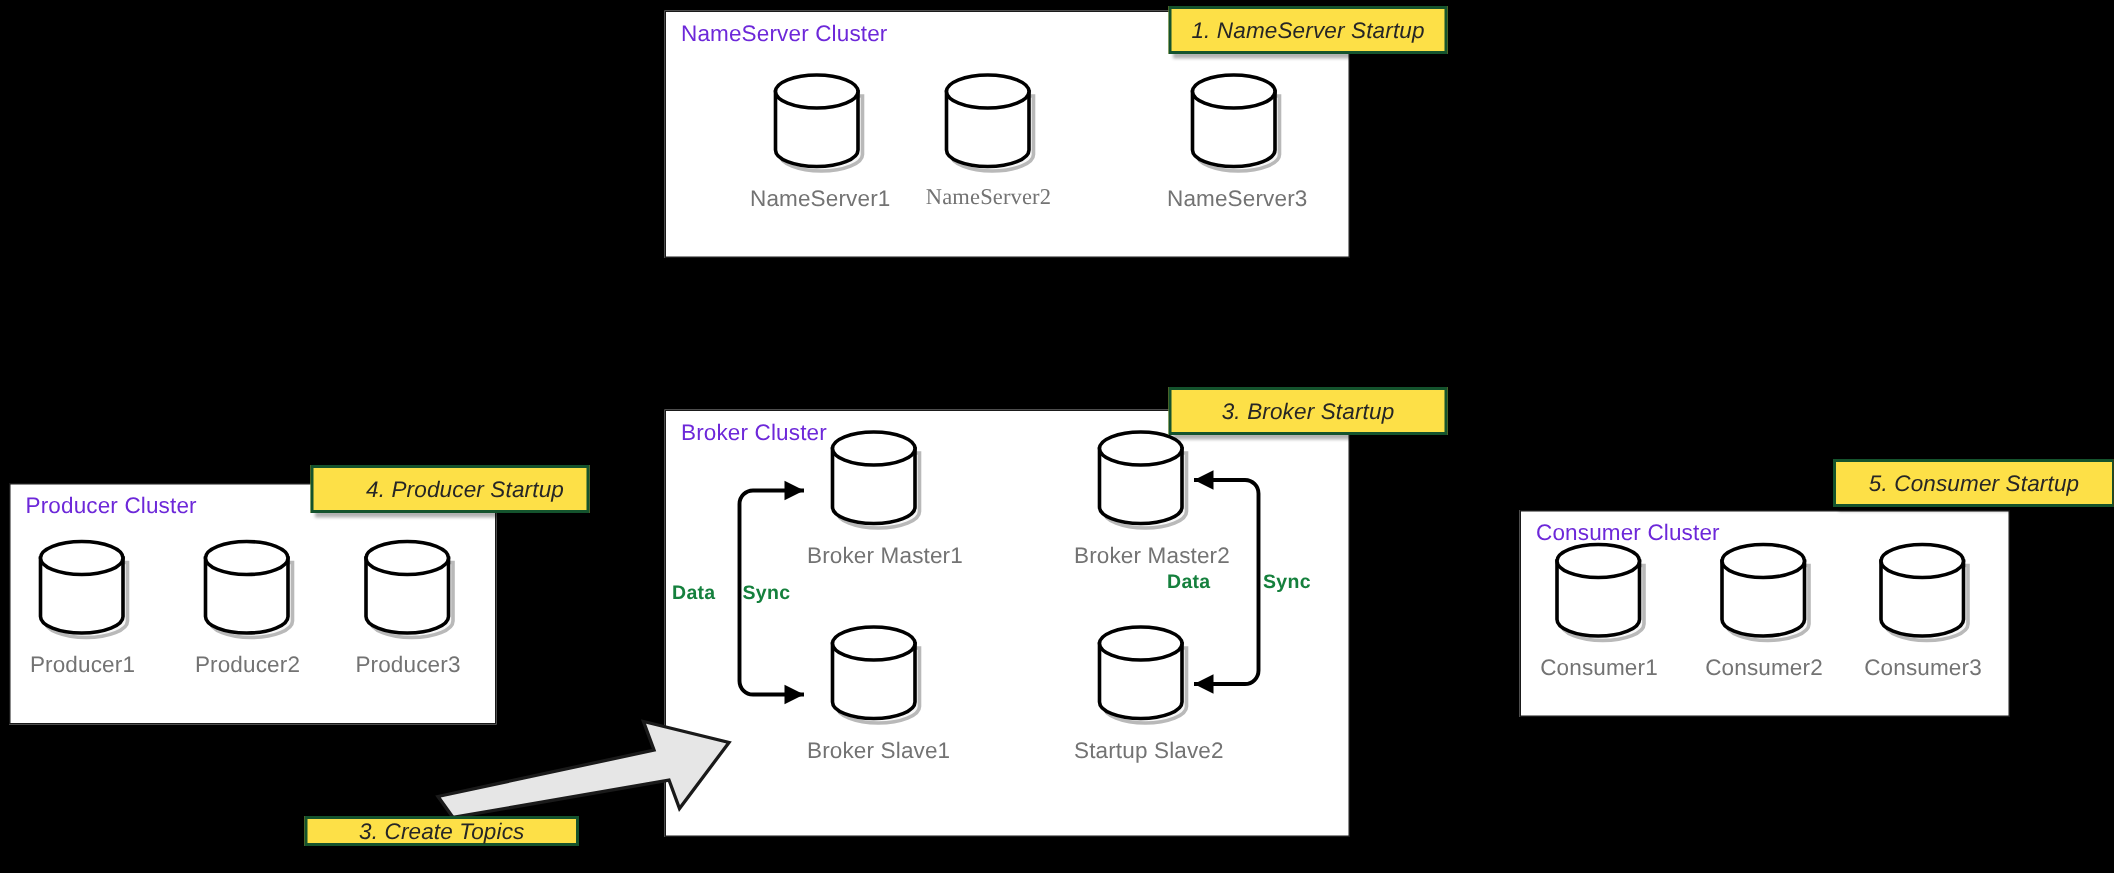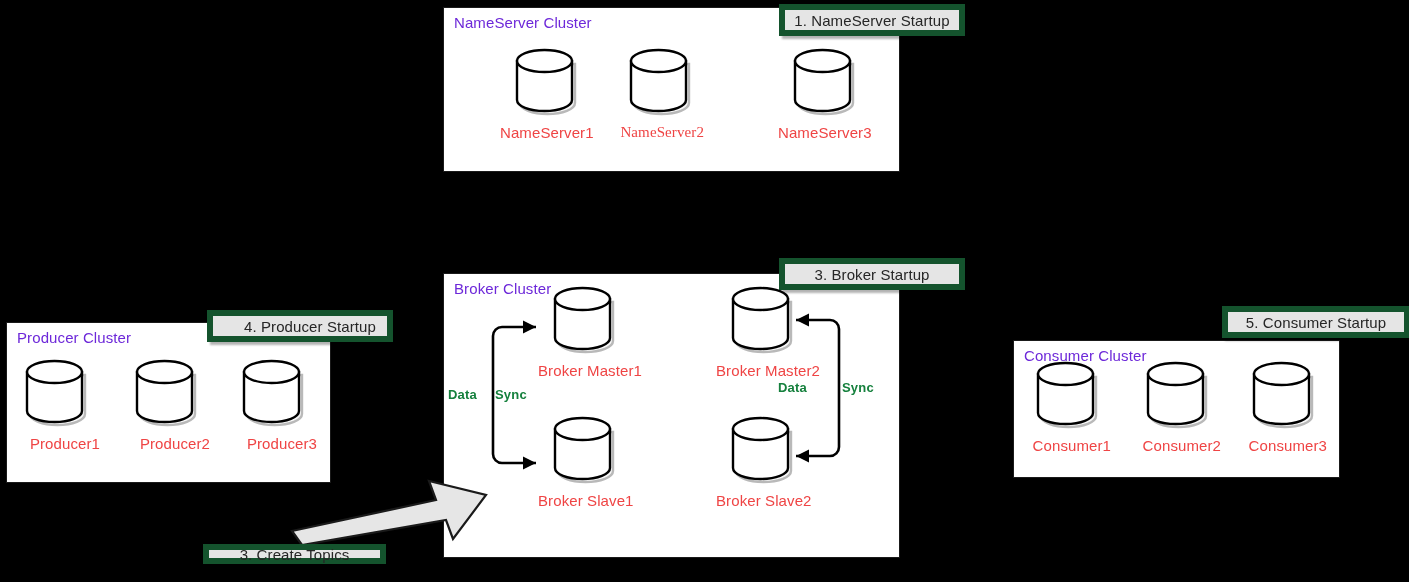--- a/index.html
+++ b/index.html
@@ -30,53 +30,54 @@
     top: 6px;
     font-size: 15px;
     color: #6d28d9;
     white-space: nowrap;
     letter-spacing: 0.1px;
   }
 
   
   .callout {
     position: absolute;
-    background: #e5e5e5;
-    border: 6px solid #14532d;
+    background: #fde047;
+    border: 2px solid #14532d;
     box-sizing: border-box;
     font-size: 15px;
     color: #262626;
     display: flex;
     align-items: center;
     justify-content: center;
     box-shadow: 3px 3px 2px rgba(0,0,0,0.30);
     white-space: nowrap;
     letter-spacing: 0.1px;
+    font-style: italic;
   }
 
   
   .node {
     position: absolute;
     width: 90px;
   }
   .node .cyl {
     position: relative;
     width: 64px;
     height: 72px;
     margin: 0 auto;
   }
   .node .cyl svg {
     display: block;
     overflow: visible;
   }
   .node-label {
     margin-top: 5px;
-    text-align: right;
+    text-align: center;
     font-size: 15px;
-    color: #ef4444;
+    color: #737373;
     white-space: nowrap;
     letter-spacing: 0.1px;
   }
 
   
   .sync-group { position: absolute; }
   .sync-group svg { display: block; overflow: visible; }
   .sync-label {
     position: absolute;
     font-size: 13px;
@@ -183,21 +184,21 @@
       <div class="node" style="left: 716px; top: 415px;">
         <div class="cyl">
           <svg width="64" height="72" viewBox="0 0 64 72">
             <g transform="translate(3,3)">
               <path d="M1,11 L1,50 A 27.5 11 0 0 0 56,50 L56,11 Z" fill="#f7f7f7" stroke="#b9b9b9" stroke-width="2.4" transform="translate(3,3)"></path>
               <path d="M1,11 L1,50 A 27.5 11 0 0 0 56,50 L56,11 Z" fill="#ffffff" stroke="#000000" stroke-width="2.4"></path>
               <ellipse cx="28.5" cy="11" rx="27.5" ry="11" fill="#ffffff" stroke="#000000" stroke-width="2.4"></ellipse>
             </g>
           </svg>
         </div>
-        <div class="node-label">Broker Slave2</div>
+        <div class="node-label">Startup Slave2</div>
       </div>
       <div class="cluster-box" style="left: 6px; top: 322px; width: 325px; height: 161px;">
         <div class="cluster-title">Producer Cluster</div>
       </div>
       <div class="node" style="left: 10px; top: 358px;">
         <div class="cyl">
           <svg width="64" height="72" viewBox="0 0 64 72">
             <g transform="translate(3,3)">
               <path d="M1,11 L1,50 A 27.5 11 0 0 0 56,50 L56,11 Z" fill="#f7f7f7" stroke="#b9b9b9" stroke-width="2.4" transform="translate(3,3)"></path>
               <path d="M1,11 L1,50 A 27.5 11 0 0 0 56,50 L56,11 Z" fill="#ffffff" stroke="#000000" stroke-width="2.4"></path>

